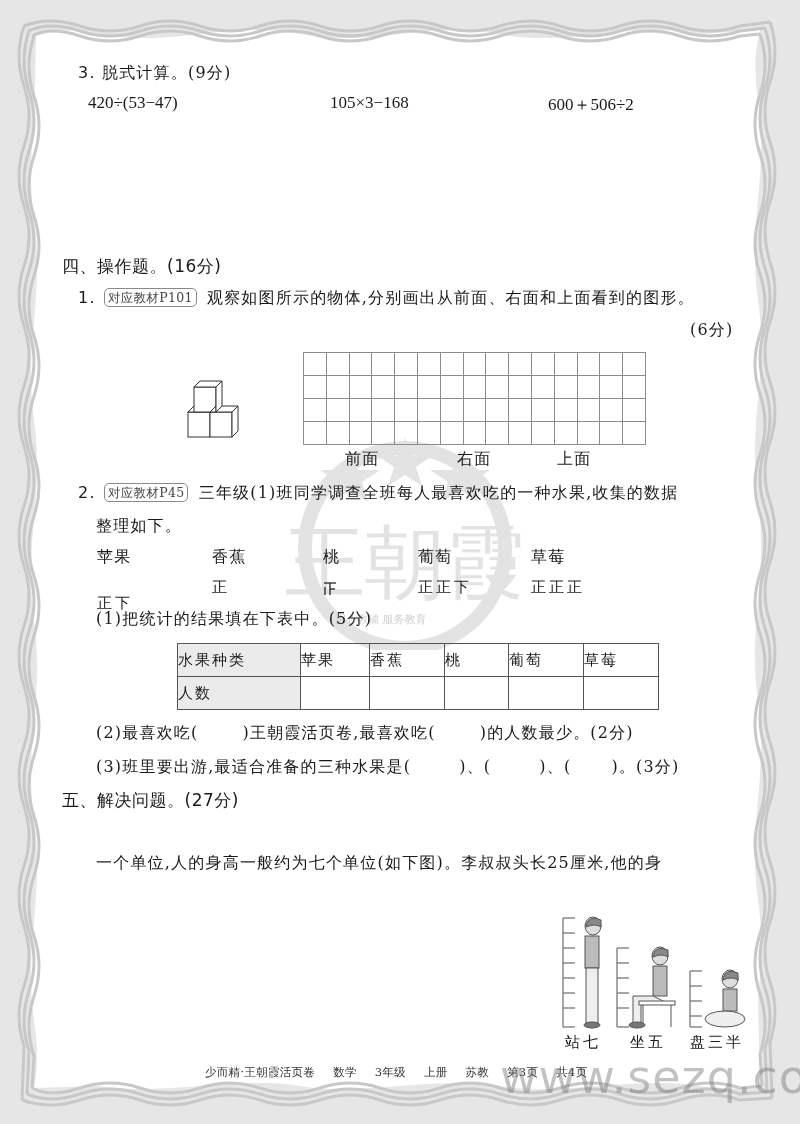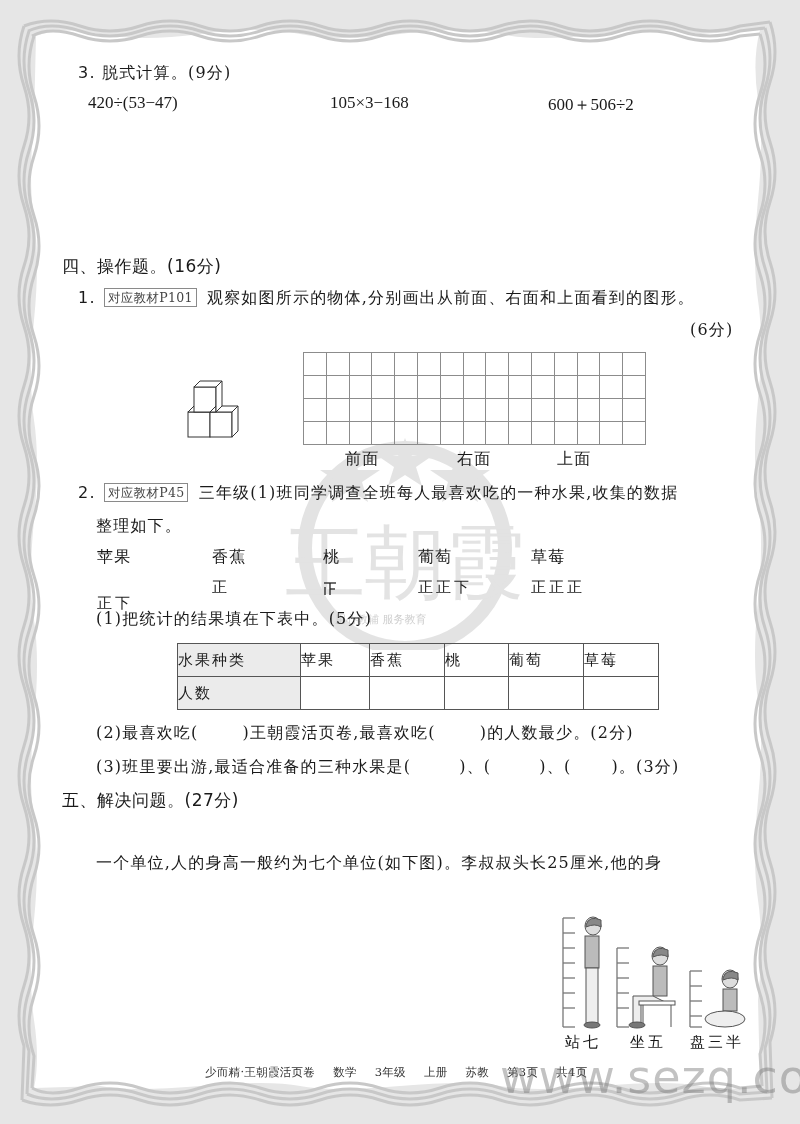--- a/index.html
+++ b/index.html
@@ -11,21 +11,21 @@
   }
   .frame-svg { position: absolute; left: 0; top: 0; }
   .page-inner {
     position: absolute; left: 0; top: 0; width: 800px; height: 1124px;
   }
   .abs { position: absolute; white-space: nowrap; }
   .txt { font-size: 16px; letter-spacing: 1.2px; }
   .heading { font-size: 17px; font-family: "DejaVu Sans", "Liberation Sans", sans-serif; font-weight: normal; letter-spacing: 0.5px; }
   .qnum { font-family: "DejaVu Sans", "Liberation Sans", sans-serif; font-size: 16px; }
   .ref-badge {
-    display: inline-block; border: 1px solid #8a8a8a; border-radius: 0;
+    display: inline-block; border: 1px solid #8a8a8a; border-radius: 5px;
     font-size: 12.5px; padding: 0 3px; line-height: 17px; color: #444;
     margin: 0 4px 0 2px; letter-spacing: 0.3px; vertical-align: 1px;
   }
   .expr { font-size: 17px; font-family: "Liberation Serif", "DejaVu Serif", serif; }
   .grid { position: absolute; left: 303px; top: 352px; border-collapse: collapse; }
   .grid td { width: 21.8px; height: 22px; border: 1px solid #8c8c8c; padding: 0; }
   .fruit-table { position: absolute; left: 177px; top: 643px; border-collapse: collapse; font-size: 15px; }
   .fruit-table td { border: 1px solid #555; height: 32px; padding: 0; letter-spacing: 2px; }
   .fruit-table td.hdr { background: #ebebeb; }
   .blank { display: inline-block; }

